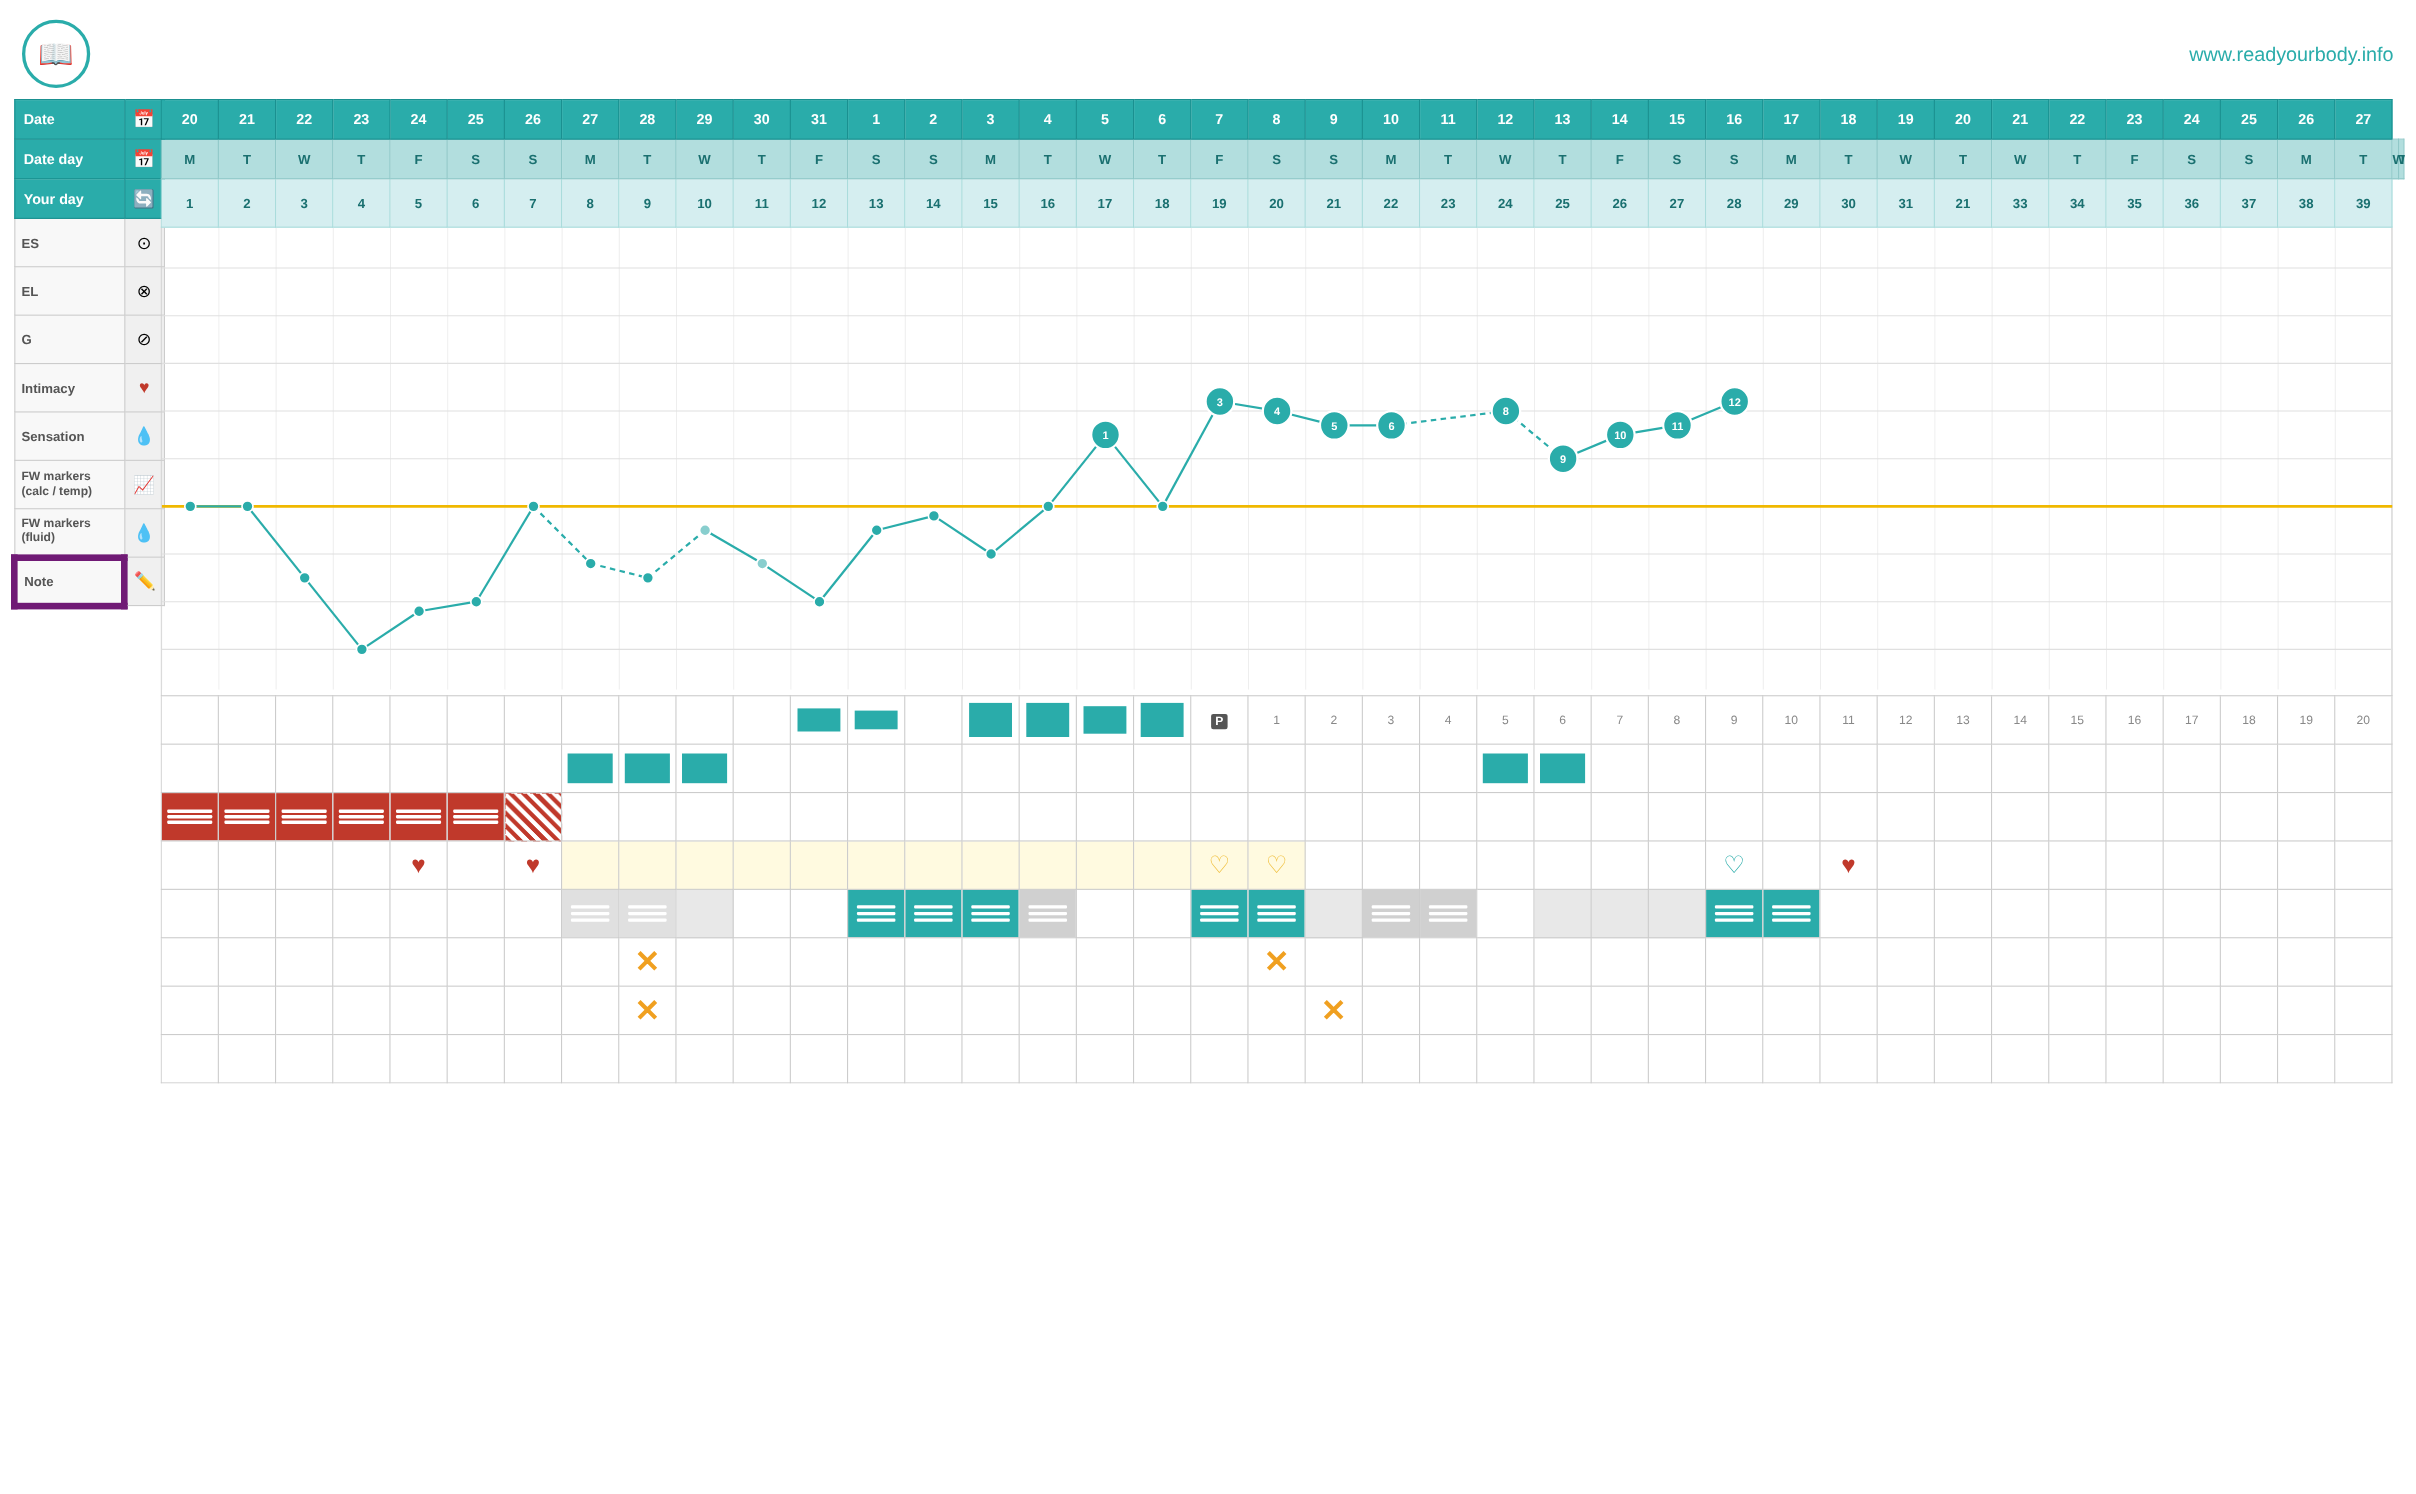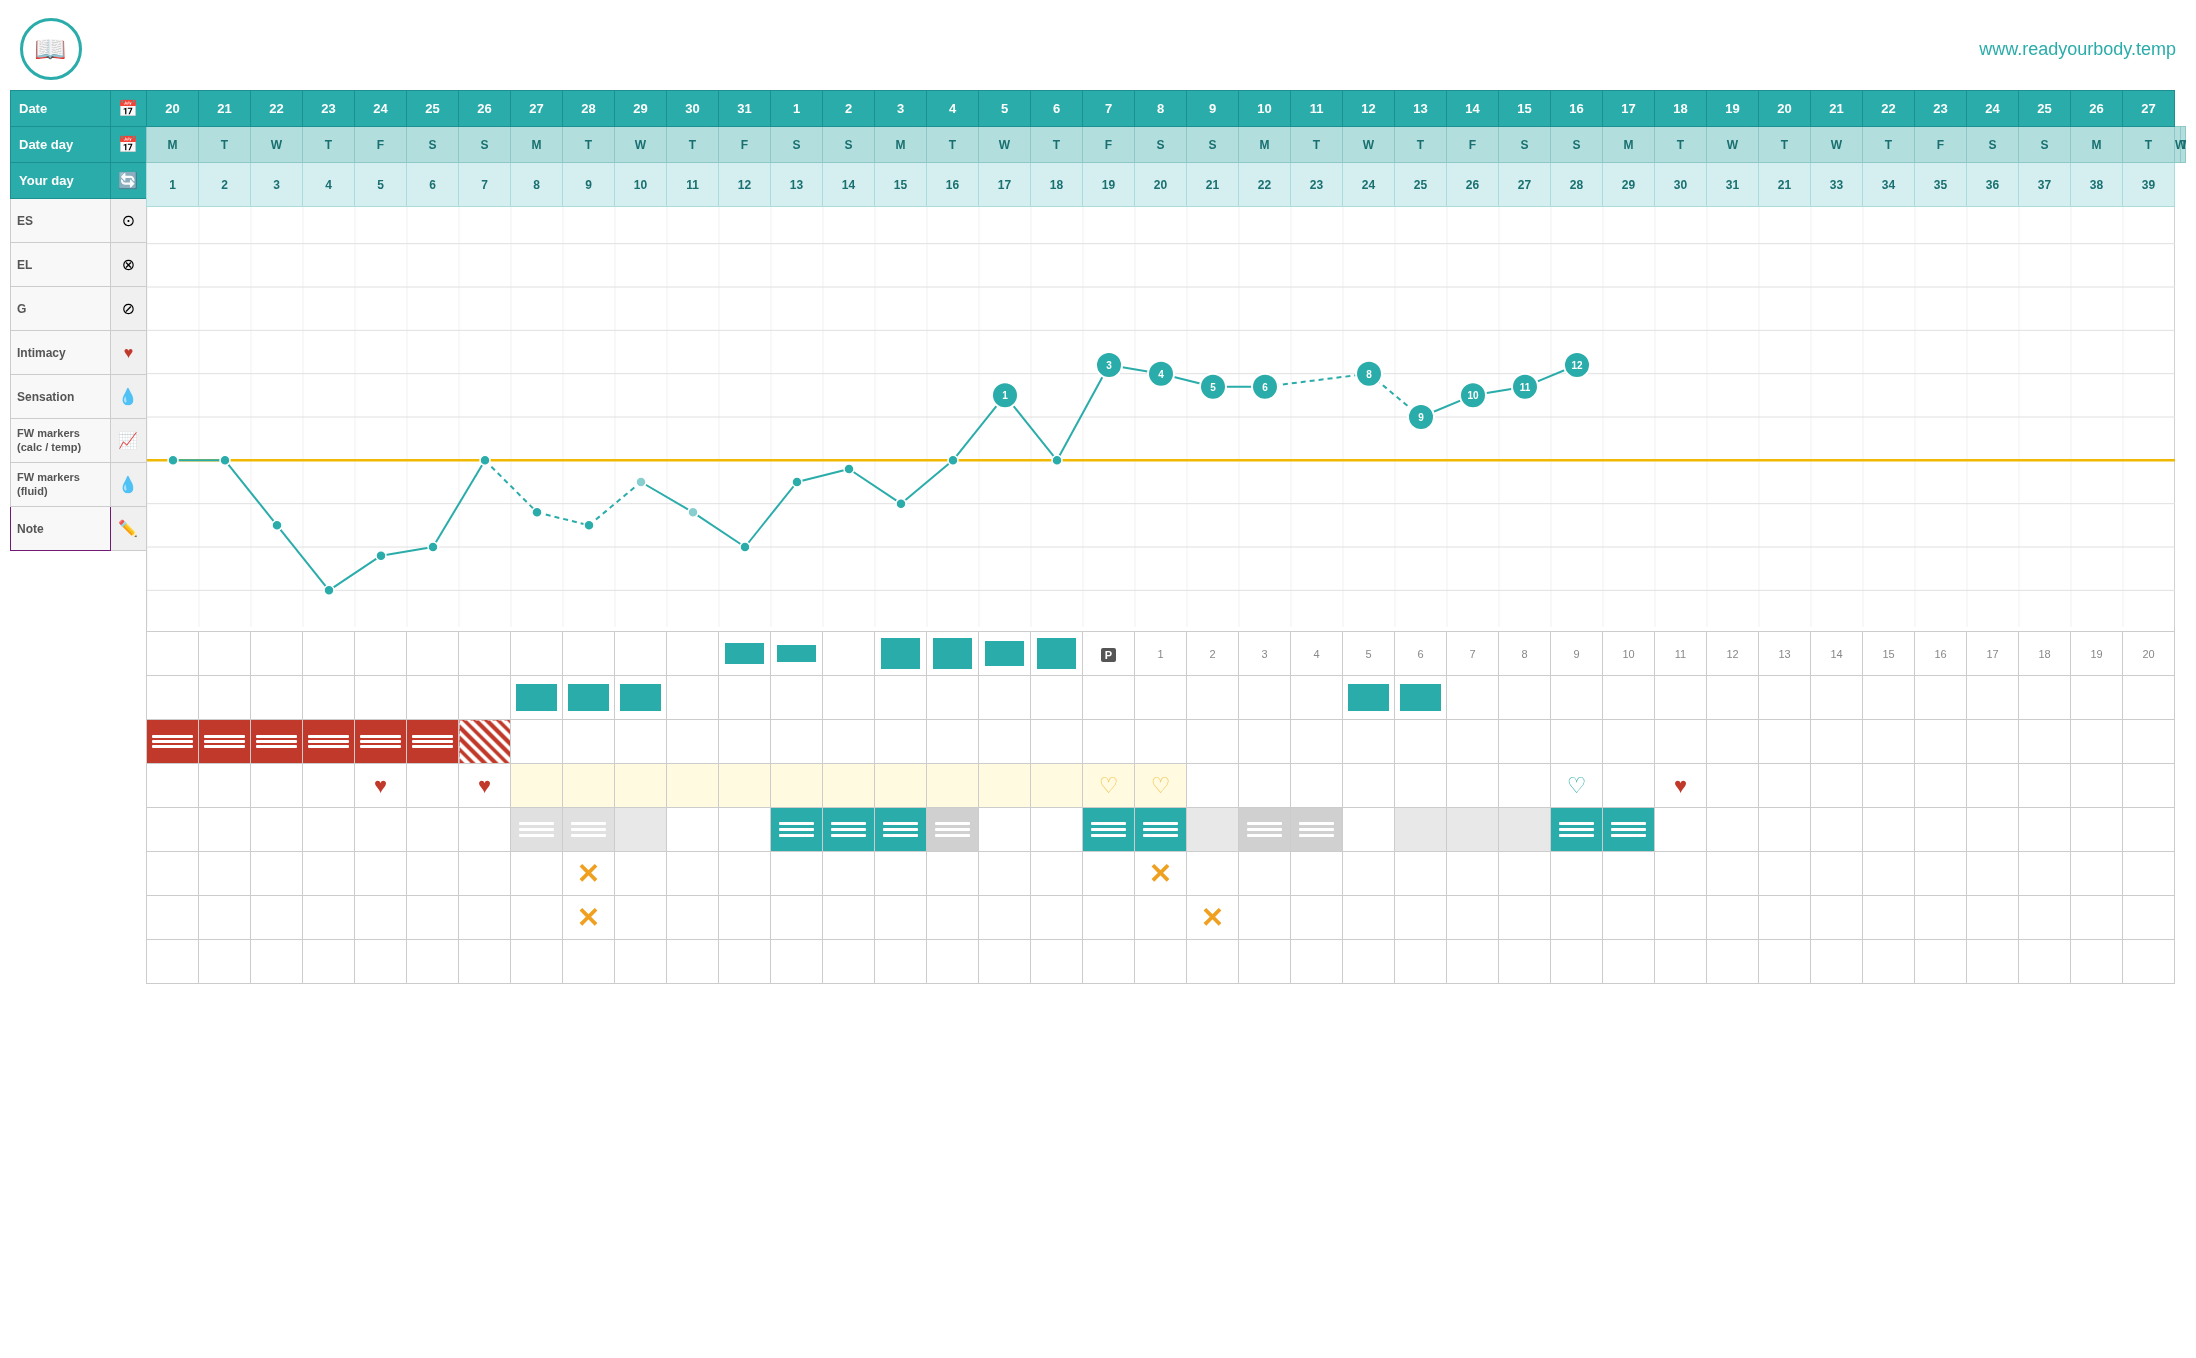--- a/index.html
+++ b/index.html
@@ -14,21 +14,21 @@
 <body>
 
 <div>
 
   <div class="header">
     <div class="header-left">
       <div class="logo-circle">
         <span style="font-size:26px; color:#2aacaa;">📖</span>
       </div>
     </div>
-    <a class="website">www.readyourbody.temp</a>
+    <a class="website">www.readyourbody.info</a>
   </div>
 
   <div style="padding: 0 10px;">
 
     <div style="display:flex; width:100%;">
 
       <div style="width:136px; flex-shrink:0;">
         <table style="border-collapse:collapse; width:100%; table-layout:fixed;">
 
           <tbody>
@@ -77,21 +77,21 @@
                 <td style="height:44px; font-size:11px; font-weight:700; color:#555; border:1px solid #ccc; padding-left:6px; background:#f8f8f8; line-height:1.2;">FW markers<br>(calc / temp)</td>
               <td style="height:44px; background:#f0f0f0; border:1px solid #ccc; text-align:center;">📈</td>
               </tr>
 
           <tr>
                 <td style="height:44px; font-size:11px; font-weight:700; color:#555; border:1px solid #ccc; padding-left:6px; background:#f8f8f8; line-height:1.2;">FW markers<br>(fluid)</td>
               <td style="height:44px; background:#f0f0f0; border:1px solid #ccc; text-align:center; color:#2aacaa;">💧</td>
               </tr>
 
           <tr>
-                <td style="height:44px; font-size:12px; font-weight:700; color:#555; border:1px solid #701a75; padding-left:6px; background:#f8f8f8;">Note</td>
+                <td style="height:44px; font-size:12px; font-weight:700; color:#555; border:6px solid #701a75; padding-left:6px; background:#f8f8f8;">Note</td>
               <td style="height:44px; background:#f0f0f0; border:1px solid #ccc; text-align:center;">✏️</td>
               </tr>
         </tbody>
           </table>
       </div>
 
       <div style="flex:1; overflow:hidden;">
         <table style="border-collapse:collapse; width:100%; table-layout:fixed;" id="main-data-table">
             <colgroup>
               <col style="width: 52px;">

